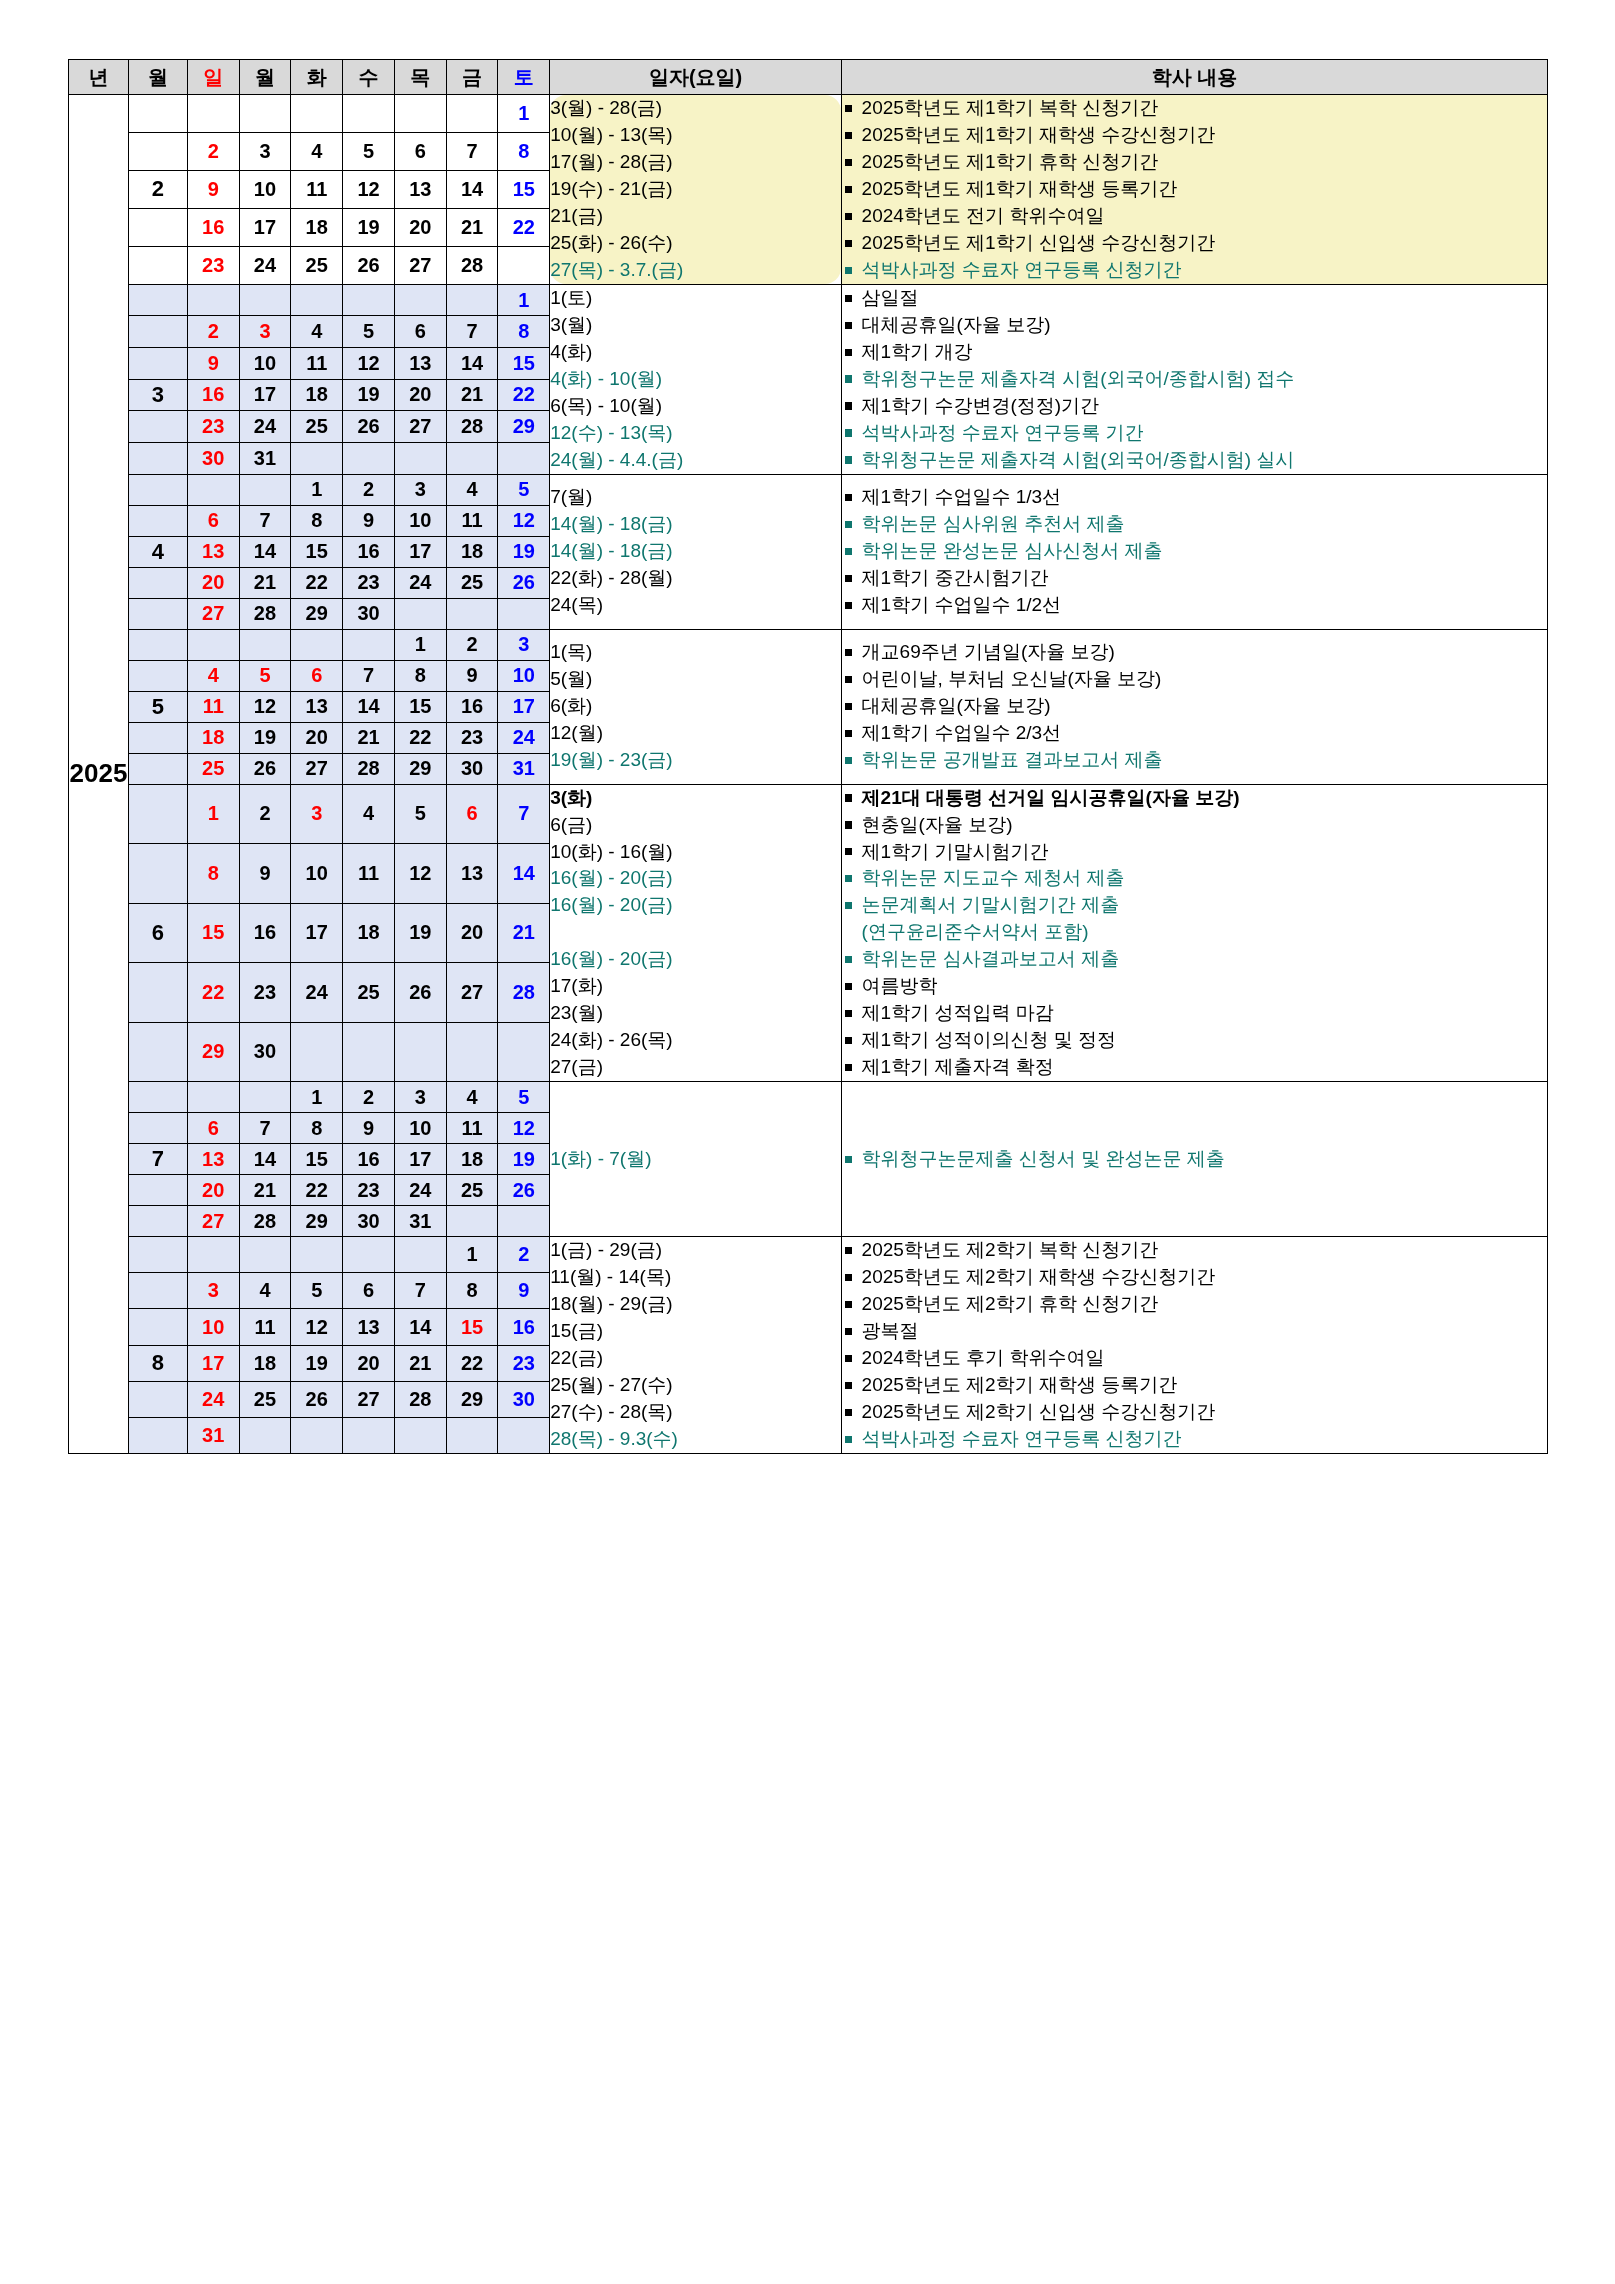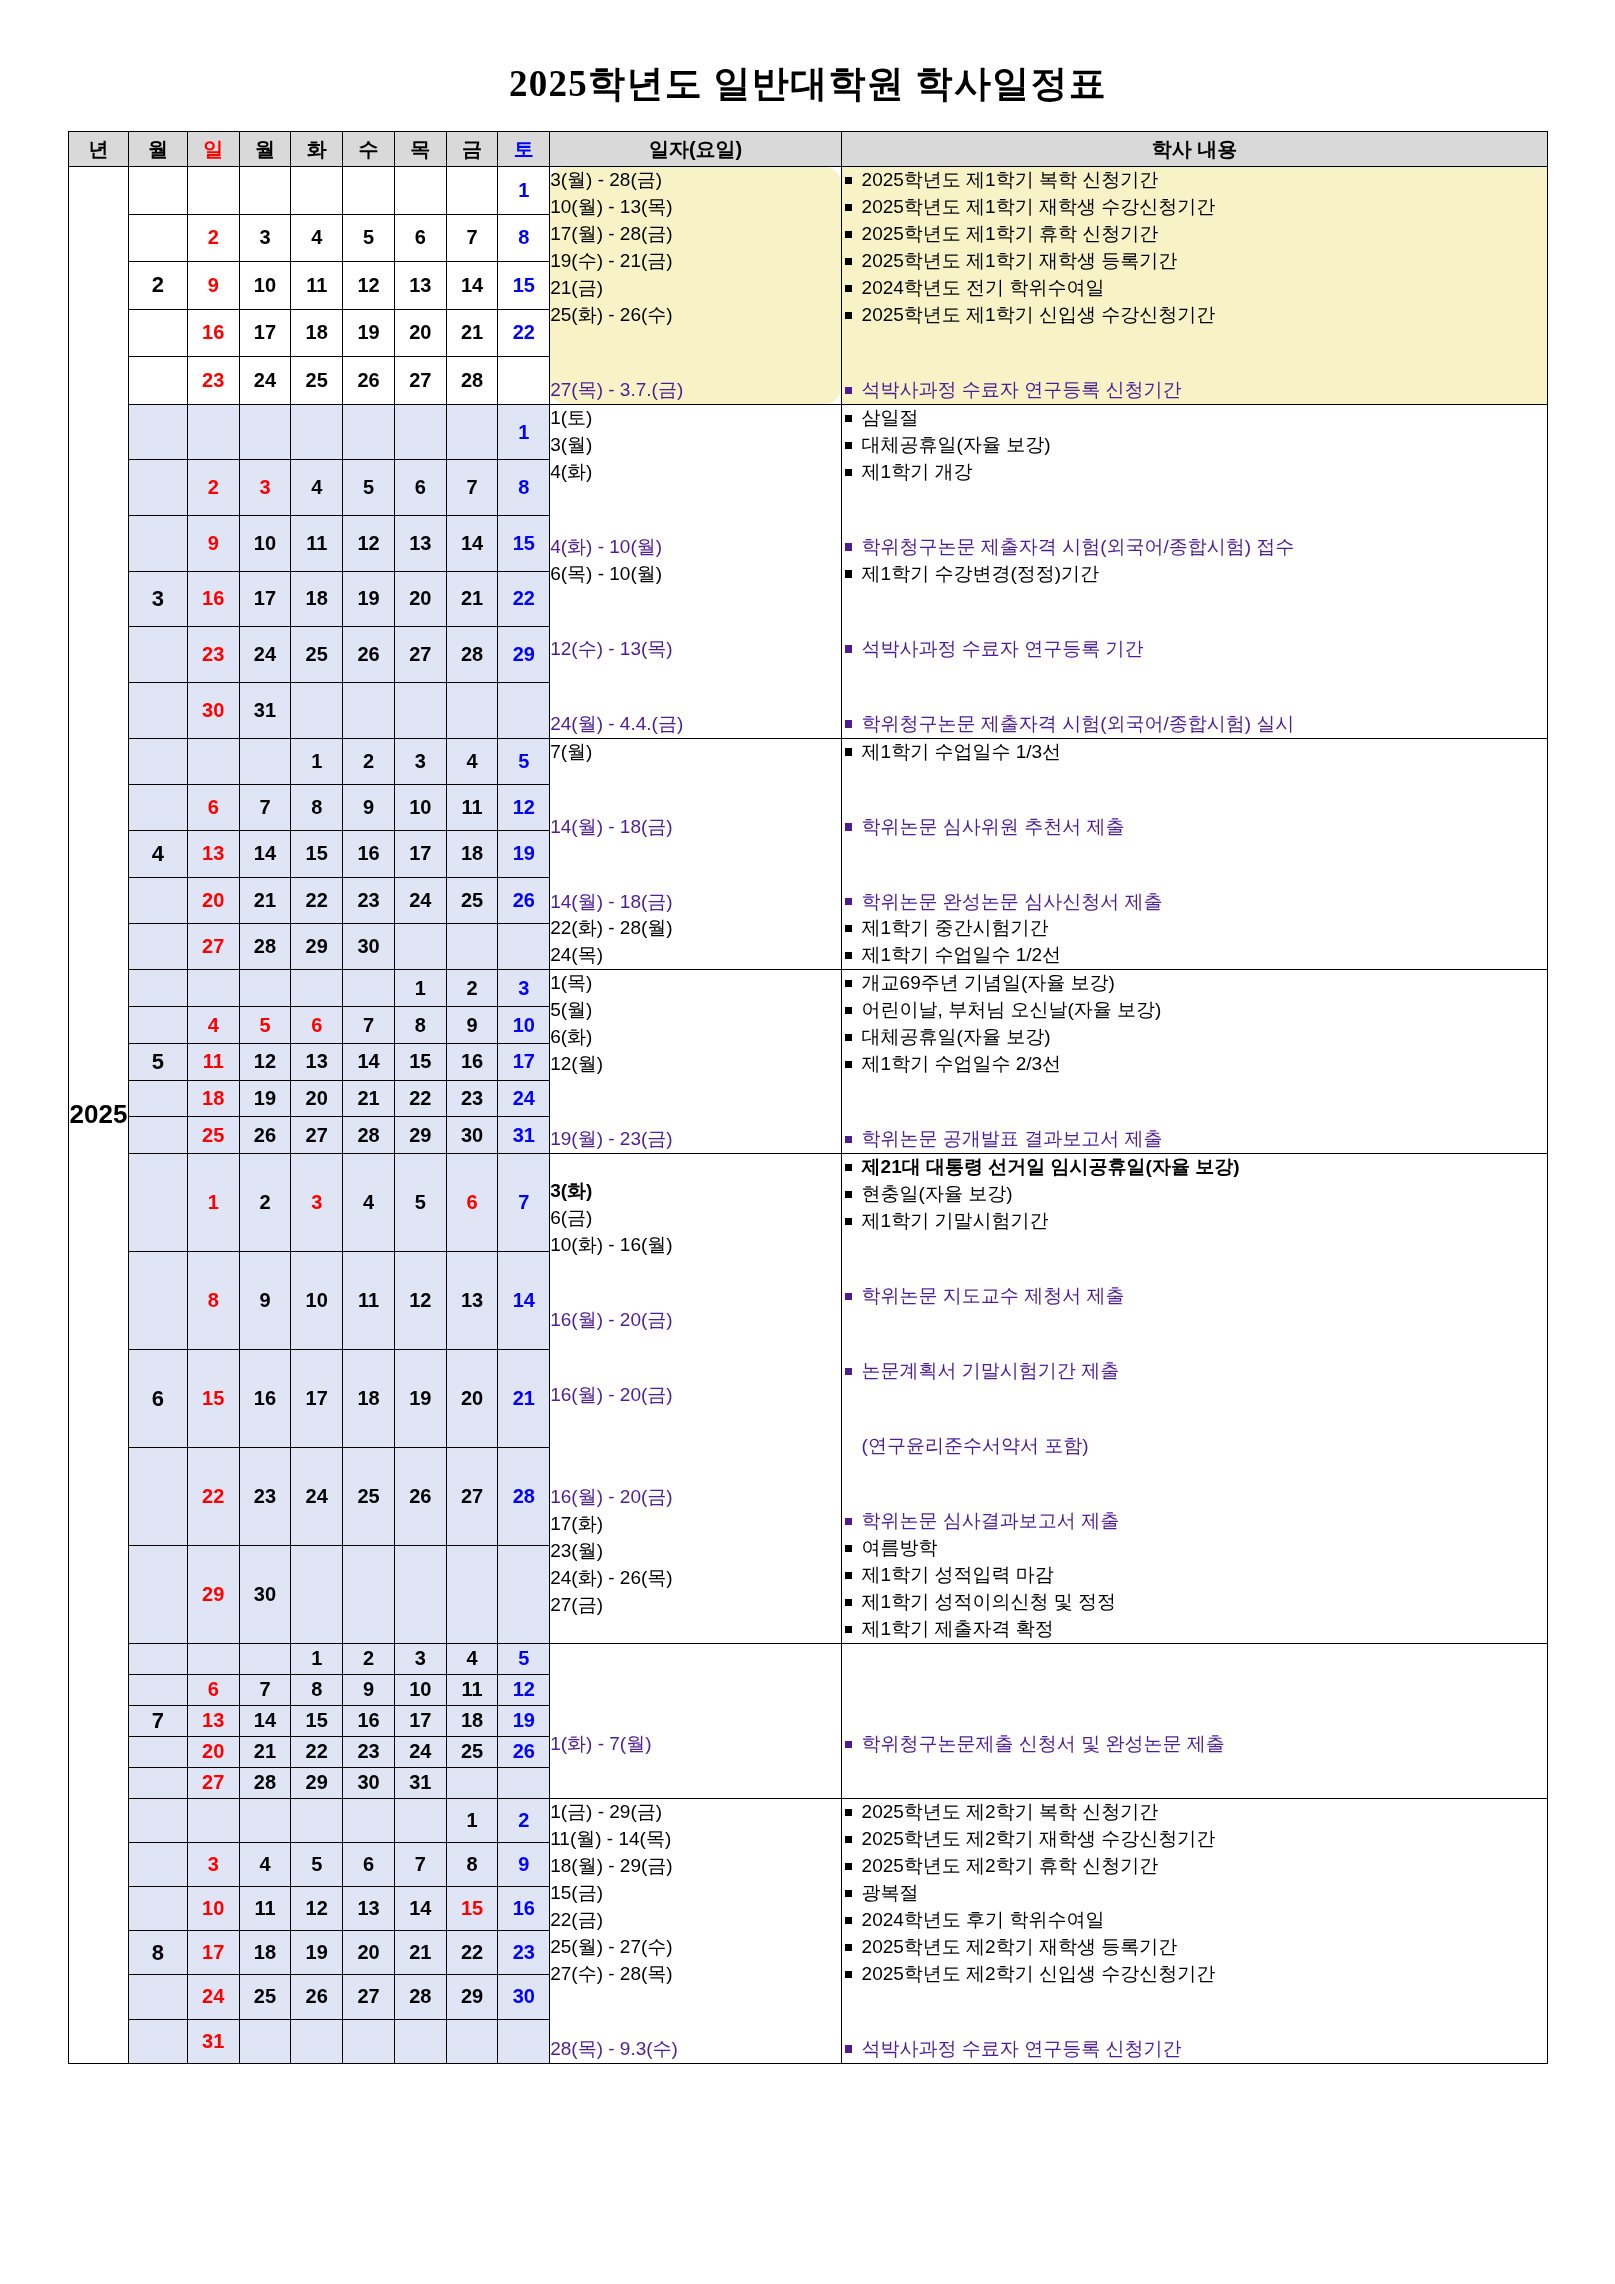--- a/index.html
+++ b/index.html
@@ -77,21 +77,21 @@
 
   td.date-col, td.content-col {
     padding: 6.5px 7.8px 6.5px 10.4px;
     font-size: 19px;
     line-height: 1.42;
     vertical-align: top;
     font-family: "Liberation Sans", "DejaVu Sans", sans-serif;
   }
   td.date-col { text-align: left; border-radius: 16px; }
   .date-line { white-space: pre; }
-  .blue { color: #4c1d95; margin-top: 48px; }
+  .blue { color: #0f766e; }
   .black { color: #000000; }
   .bold { font-weight: 700; }
 
   ul.items {
     list-style: none;
     margin: 0;
     padding: 0;
   }
   ul.items li {
     position: relative;
@@ -114,21 +114,20 @@
   tr.feb td.daycell, tr.feb td.month-cell { background: #ffffff; }
   tr.feb td.date-col, tr.feb td.content-col { background: #f7f3c6; }
   tr.shade td.daycell, tr.shade td.month-cell { background: #dfe5f5; }
   tr.shade td.date-col, tr.shade td.content-col { background: #ffffff; }
 </style>
 </head>
 <body>
 
 <div class="page">
 
-  <h1 class="doc-title">2025학년도 일반대학원 학사일정표</h1>
 
   <table class="cal">
     <colgroup>
       <col class="c-year">
         <col class="c-month">
       <col class="c-day">
         <col class="c-day">
         <col class="c-day">
         <col class="c-day">
         <col class="c-day">

